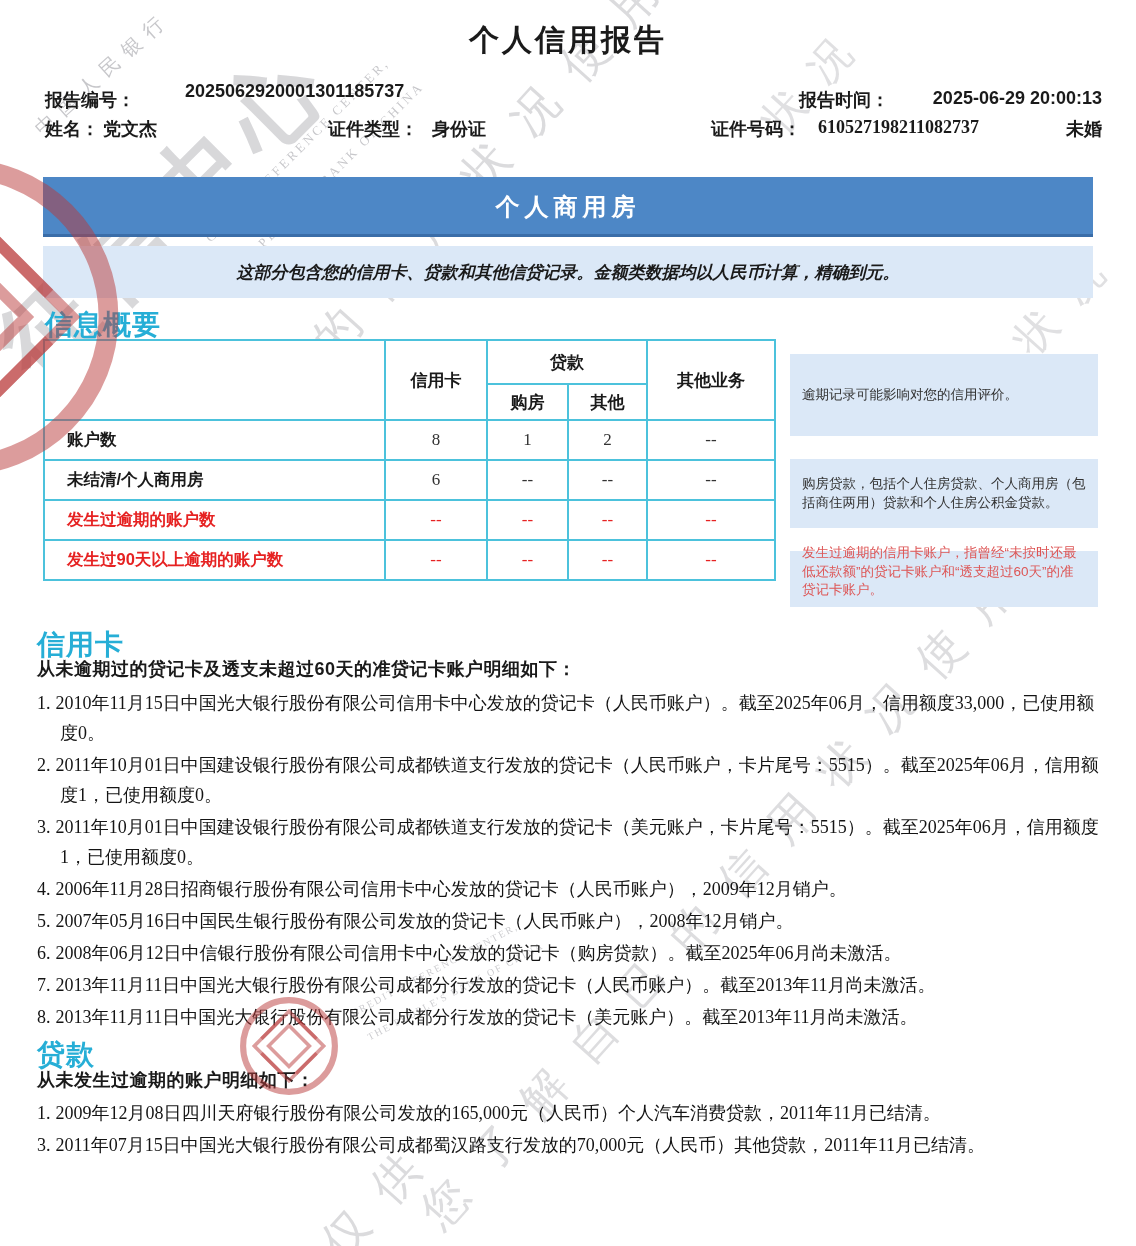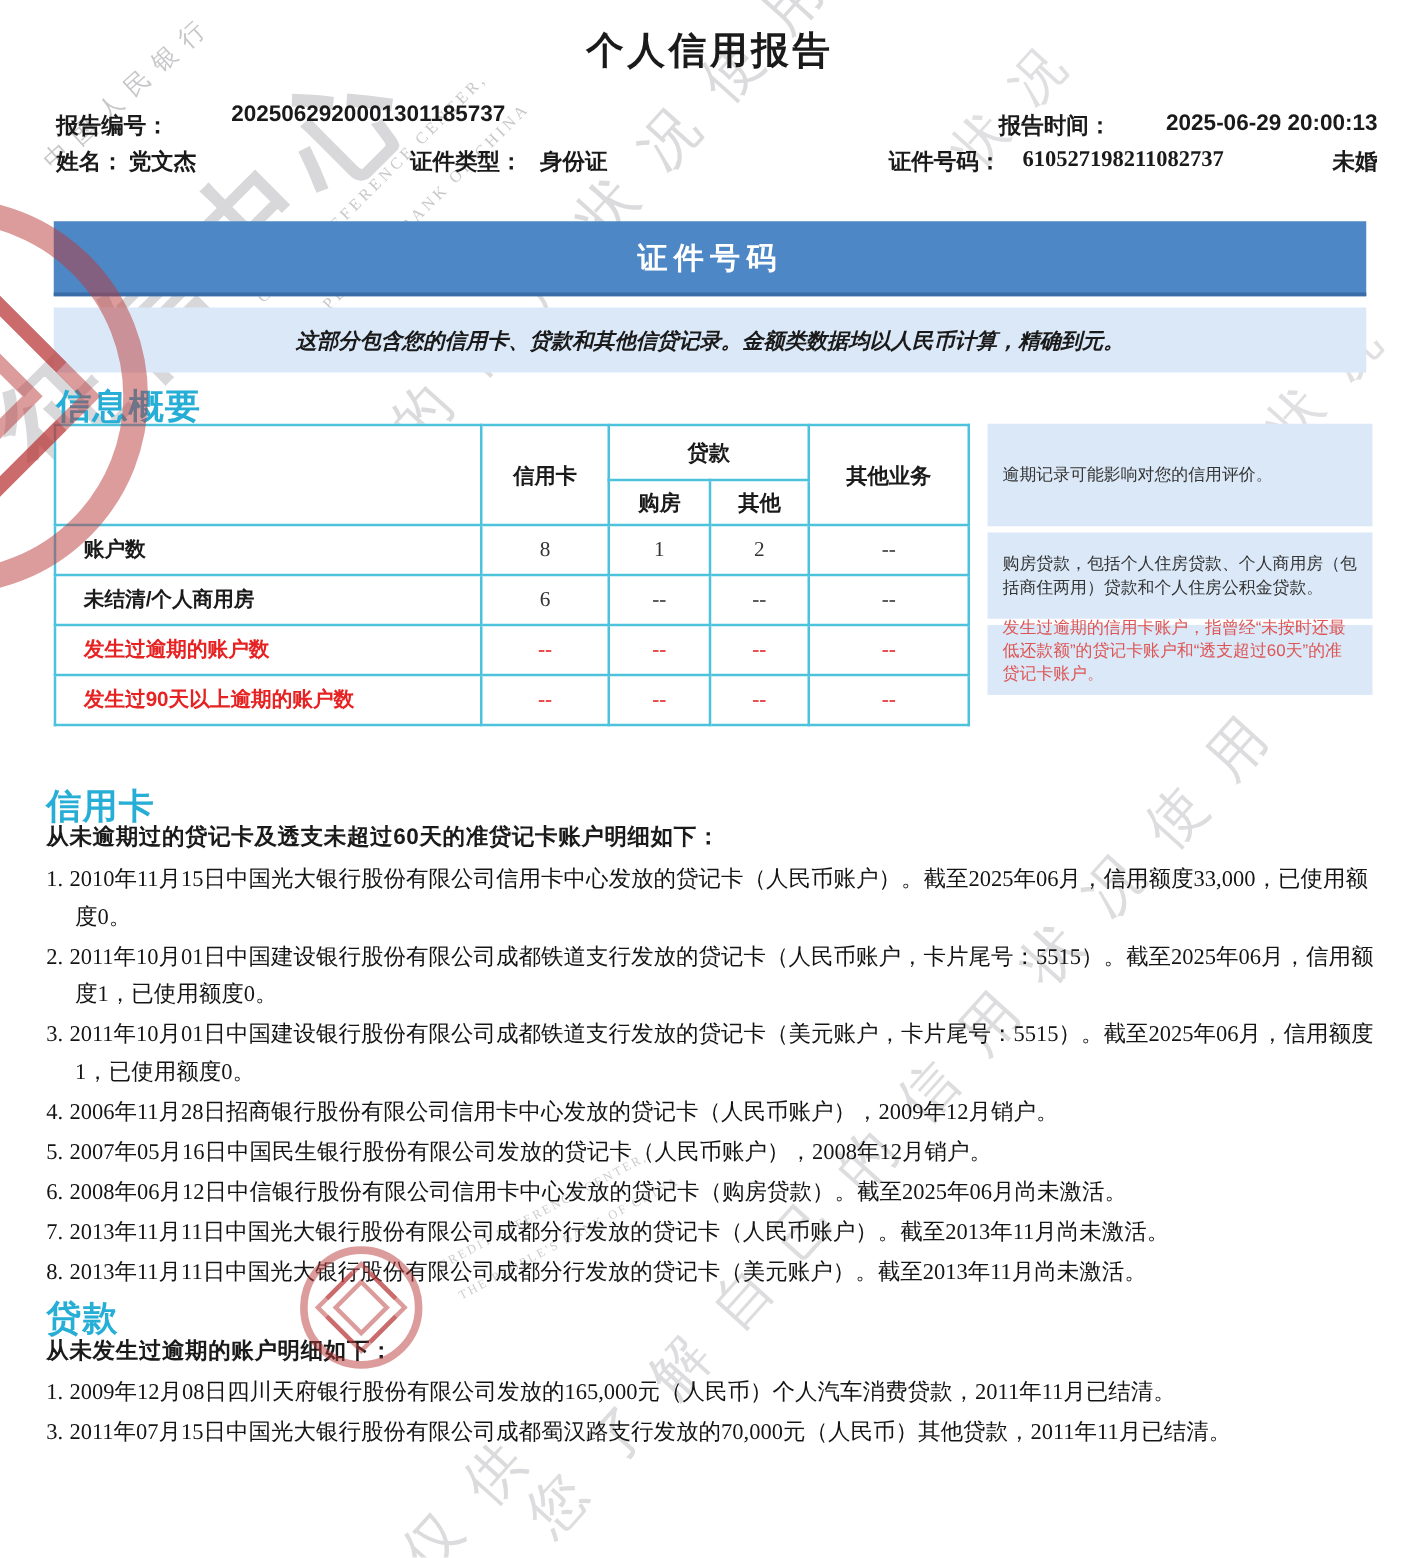--- a/index.html
+++ b/index.html
@@ -45,21 +45,21 @@
   #summary-table{left:43px;top:339px;z-index:1;position:absolute;border-collapse:collapse;table-layout:fixed;width:731px;background:#fff;}
   #summary-table th,#summary-table td{border:2px solid var(--border-cyan);padding:0;}
   #summary-table th{font-size:17px;font-weight:bold;text-align:center;}
   #summary-table .hr1{height:44px;}
   #summary-table .hr2 th{height:36px;}
   #summary-table tbody tr{height:40px;}
   #summary-table td.lbl{text-align:left;padding-left:22px;font-weight:bold;font-size:16.5px;}
   #summary-table td.val{text-align:center;font-family:"Liberation Serif",serif;font-size:17px;color:#333;}
   #summary-table tr.red td{color:var(--red);}
   
-  #notes{position:absolute;z-index:1;left:790px;top:339px;width:308px;display:flex;flex-direction:column;gap:5px;}
+  #notes{position:absolute;z-index:1;left:790px;top:354px;width:308px;display:flex;flex-direction:column;gap:23px;}
   .note{background:var(--panel-blue);padding:8px 12px;font-size:13.5px;line-height:1.35;color:#333;
     display:flex;align-items:center;}
   .note:nth-of-type(1){height:82px;}
   .note:nth-of-type(2){height:69px;}
   .note:nth-of-type(3){height:56px;align-items:flex-end;}
   .note.red-note{color:var(--note-red);}
   
   .item-list{position:absolute;z-index:1;left:37px;width:1066px;
     font-family:"Liberation Serif",serif;font-size:18px;line-height:30px;color:#141414;}
   #cc-list{top:688px;}
@@ -92,21 +92,21 @@
 <span class="hspan" style="right:34px;top:88px;">2025-06-29 20:00:13</span>
 
 <span class="hspan" style="left:45px;top:117px;">姓名：</span>
 <span class="hspan" style="left:103px;top:117px;">党文杰</span>
 <span class="hspan" style="left:328px;top:117px;">证件类型：</span>
 <span class="hspan" style="left:432px;top:117px;">身份证</span>
 <span class="hspan" style="left:711px;top:117px;">证件号码：</span>
 <span class="hspan" style="left:818px;top:117px;font-family:Liberation Serif, serif;">610527198211082737</span>
 <span class="hspan" style="right:34px;top:117px;">未婚</span>
 
-<div class="content-el banner">证件号码</div>
+<div class="content-el banner">个人商用房</div>
 <div class="content-el desc-box">这部分包含您的信用卡、贷款和其他信贷记录。金额类数据均以人民币计算，精确到元。</div>
 
 <div class="content-el sec-heading" id="summary-heading">信息概要</div>
 
 <table id="summary-table">
   <colgroup>
       <col style="width:341px">
       <col style="width:102px">
       <col style="width:81px">
       <col style="width:79px">

